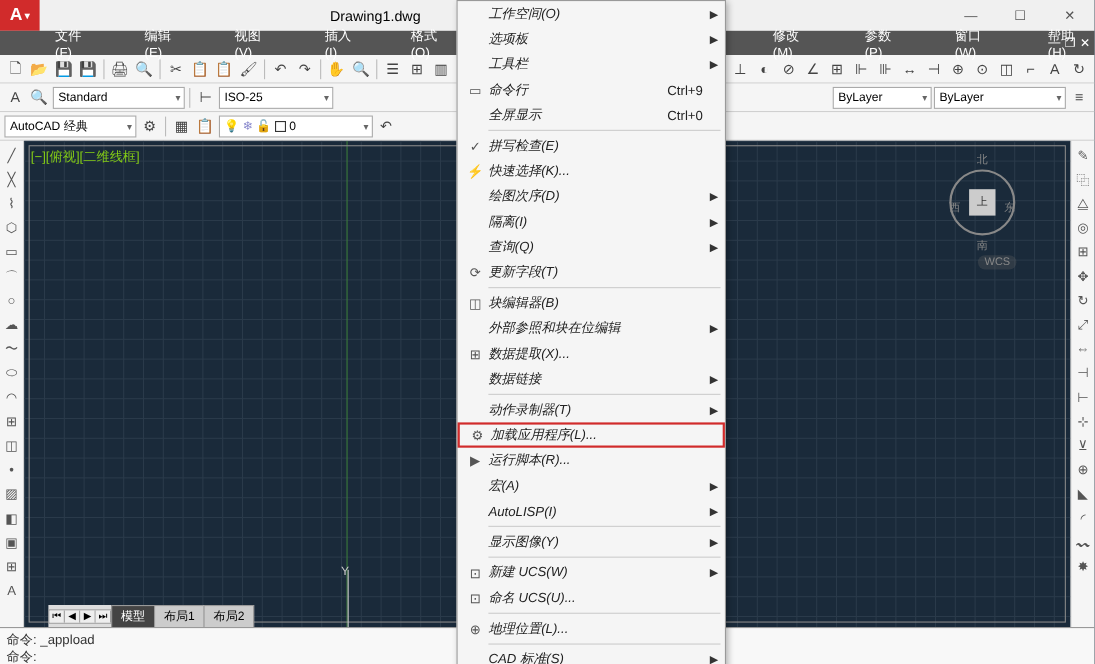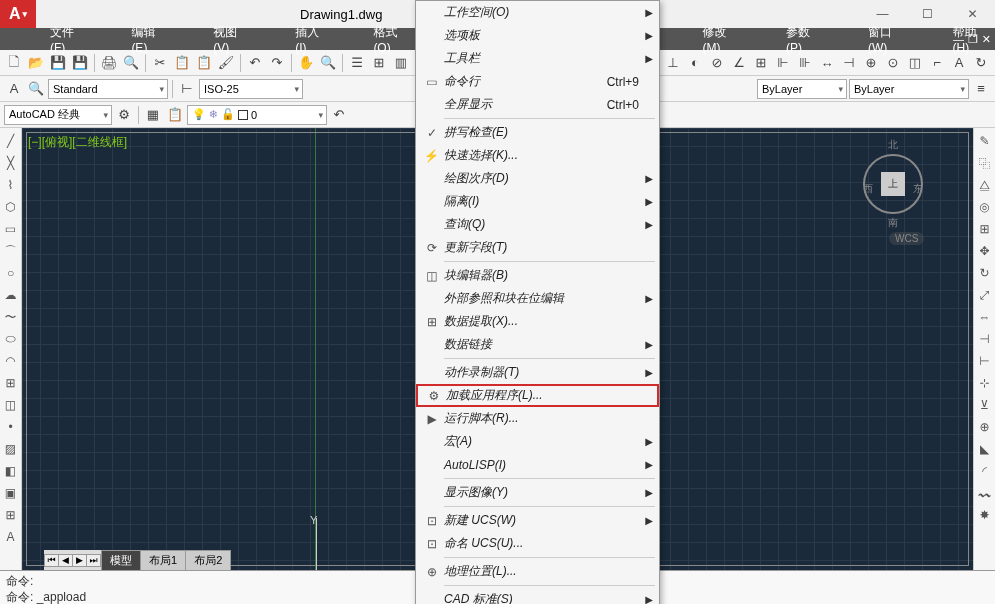--- a/index.html
+++ b/index.html
@@ -167,21 +167,21 @@
   <span class="tool-sep"></span>
   <span class="tool-icon">⊢</span>
   <div class="tool-dropdown" style="width:104px">ISO-25</div>
   <div style="flex:1"></div>
   <div class="tool-dropdown" style="width:90px">ByLayer</div>
   <div class="tool-dropdown" style="width:120px">ByLayer</div>
   <span class="tool-icon">≡</span>
 </div>
 
 <div class="toolbar">
-  <div class="tool-dropdown" style="width:108px">AutoCAD 经典</div>
+  <div class="tool-dropdown" style="width:120px">AutoCAD 经典</div>
   <span class="tool-icon">⚙</span>
   <span class="tool-sep"></span>
   <span class="tool-icon">▦</span>
   <span class="tool-icon">📋</span>
   <div class="tool-dropdown" style="width:140px">
     <span style="color:#e8d000">💡</span>&nbsp;<span style="color:#88c">❄</span>&nbsp;<span style="color:#888">🔓</span>&nbsp;<span style="width:10px;height:10px;background:#fff;border:1px solid #333;display:inline-block"></span>&nbsp;<span>0</span>
   </div>
   <span class="tool-icon">↶</span>
 </div>
 
@@ -385,17 +385,17 @@
     <div class="dd-sep"></div>
     <div class="dd-item">
       <span class="dd-icon"></span>
       <span class="dd-label">CAD 标准(S)</span>
       <span class="dd-arrow">▶</span>
     </div>
   </div>
 
 <div class="cmdarea">
   <div class="cmd-history">
+    <div>命令: _appload</div>
     <div>命令:</div>
-    <div>命令: _appload</div>
   </div>
 
 </div>
 
 </body></html>

